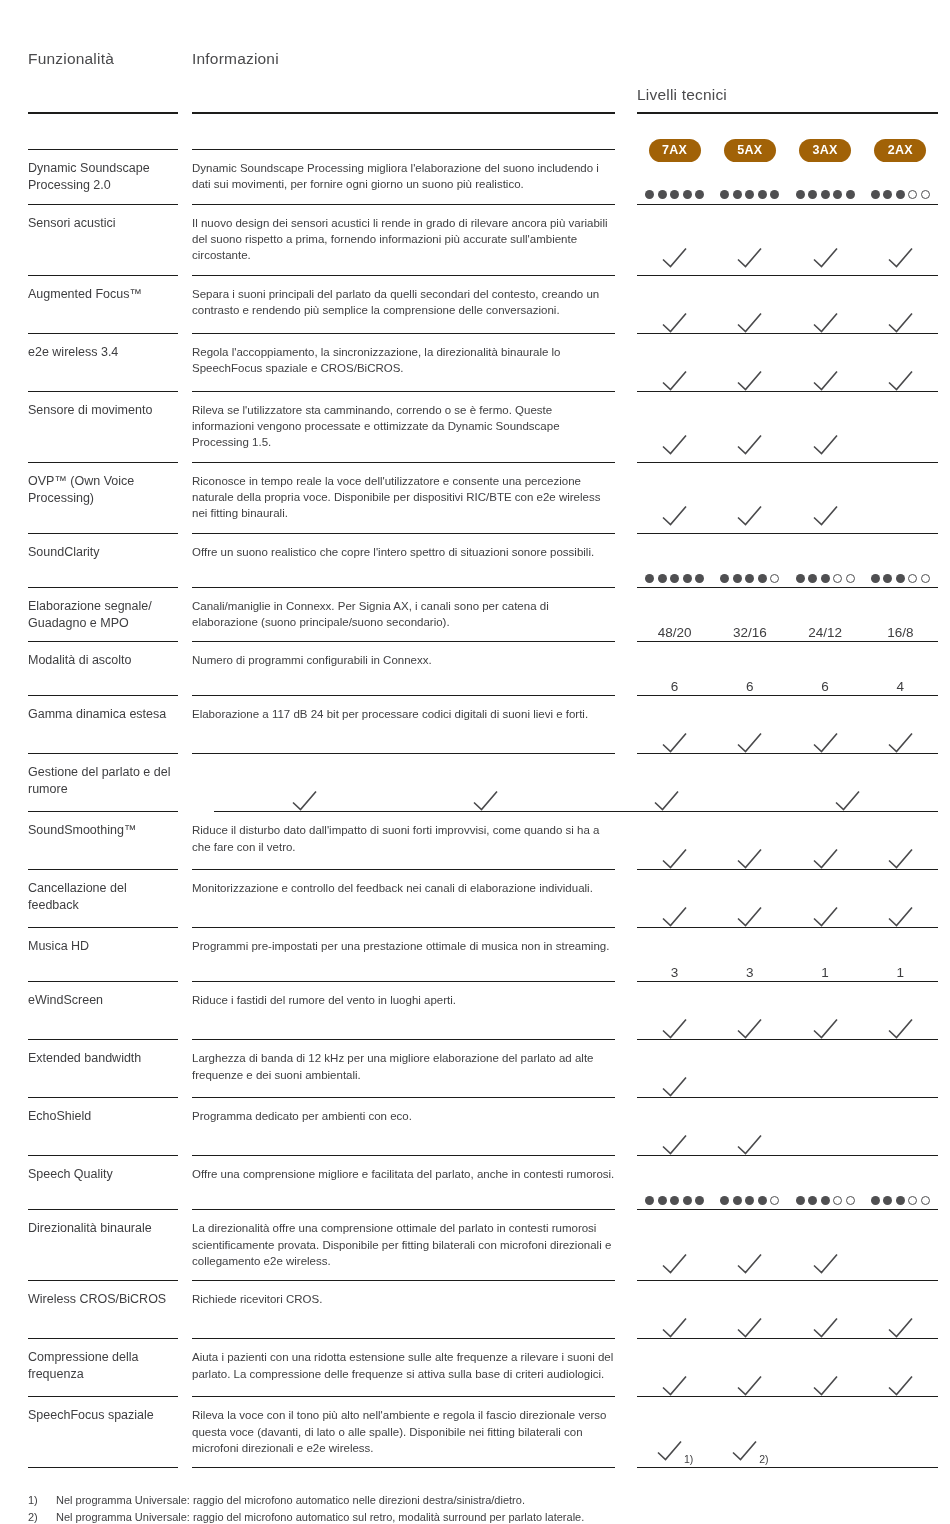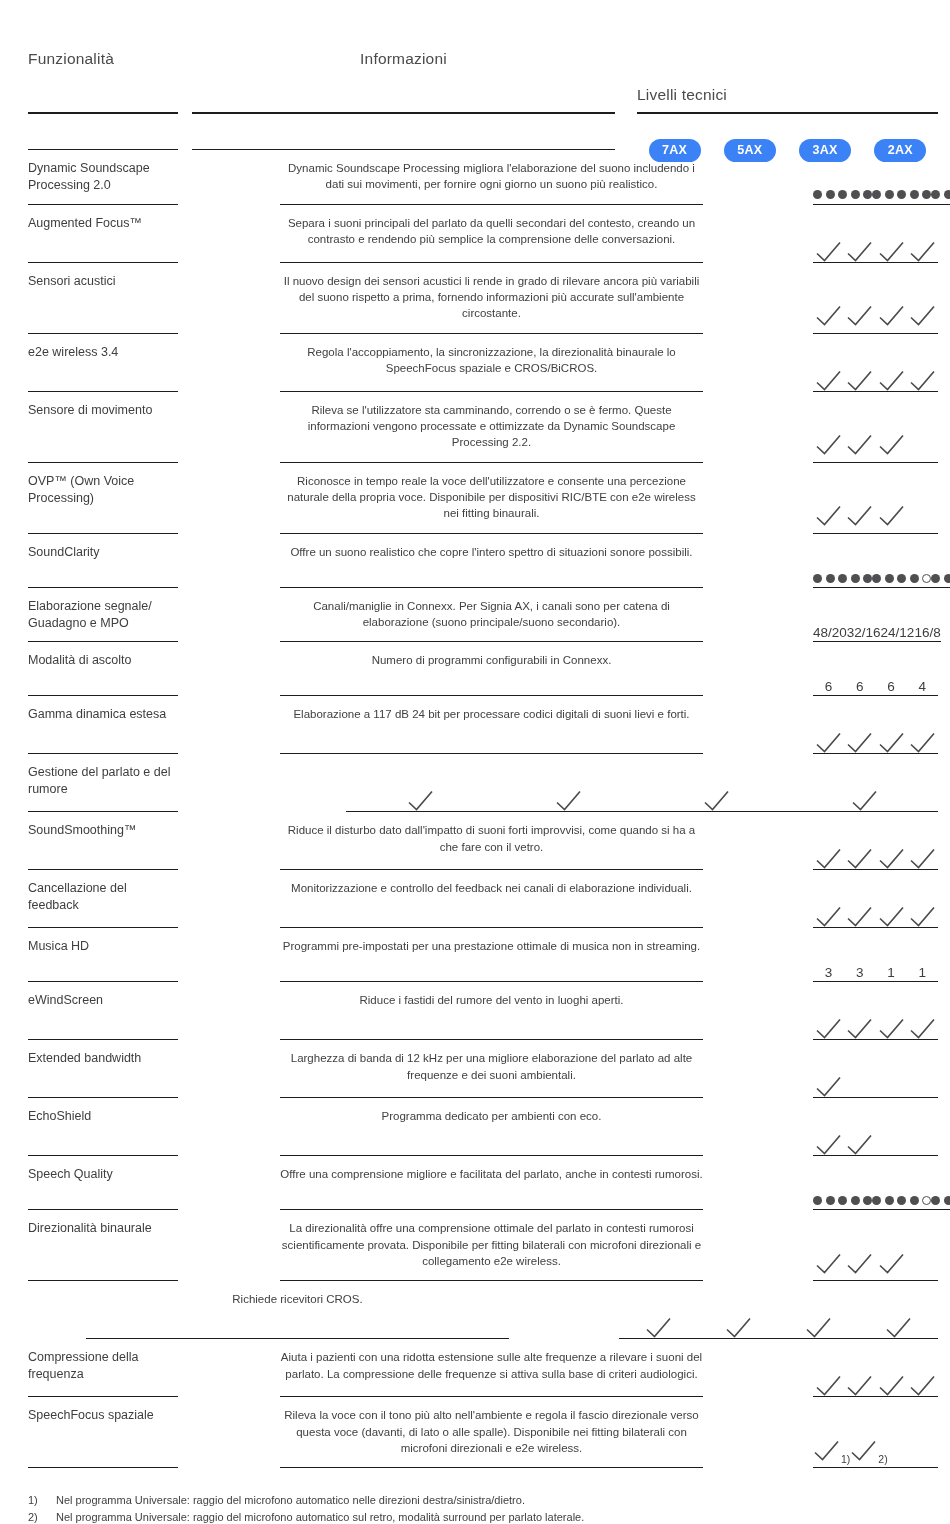--- a/index.html
+++ b/index.html
@@ -20,21 +20,21 @@
     width: 950px;
     padding: 50px 12px 0 28px;
   }
   
   .trow {
     display: flex;
     align-items: stretch;
   }
   .c-label  { width: 150px; flex: 0 0 150px; }
   .gap-1    { width: 14px;  flex: 0 0 14px; }
-  .c-info   { width: 423px; flex: 0 0 423px; text-align: center; }
+  .c-info   { width: 423px; flex: 0 0 423px; }
   .gap-2    { width: 22px;  flex: 0 0 22px; }
   .c-tech   { flex: 1 1 auto; display: flex; margin-top: 36px; }
   .tech-cell {
     flex: 1 1 0;
     display: flex;
     align-items: center;
     justify-content: center;
     position: relative;
   }
   
@@ -55,33 +55,33 @@
   .pills-row .c-info {
     border-bottom: 1.5px solid #1d1d1b;
   }
   .pill {
     display: inline-flex;
     align-items: center;
     justify-content: center;
     min-width: 52px;
     height: 23px;
     border-radius: 12px;
-    background: #3b82f6;
+    background: #a16207;
     color: #ffffff;
     font-size: 12.5px;
     font-weight: bold;
     letter-spacing: 0.3px;
   }
   
   .data-row .c-label,
   .data-row .c-info,
   .data-row .c-tech {
     border-bottom: 1.5px solid #1d1d1b;
   }
-  .data-row { min-height: 54px; gap: 44px; }
+  .data-row { min-height: 54px; }
   .c-label .feature {
     display: block;
     padding-top: 10px;
     padding-bottom: 10px;
     font-size: 12.5px;
     line-height: 1.35;
     color: #3e3e40;
   }
   .c-info .desc {
     display: block;
@@ -215,20 +215,60 @@
               <span class="dot filled"></span>
               <span class="dot filled"></span>
               <span class="dot empty"></span>
               <span class="dot empty"></span>
             </span>
           </div>
         </div>
       </div>
       <div class="trow data-row">
         <div class="c-label">
+          <span class="feature">Sensori acustici</span>
+        </div>
+        <div class="gap-1"></div>
+        <div class="c-info">
+          <span class="desc">Il nuovo design dei sensori acustici li rende in grado di rilevare ancora più variabili del suono rispetto a prima, fornendo informazioni più accurate sull'ambiente circostante.</span>
+        </div>
+        <div class="gap-2"></div>
+        <div class="c-tech">
+          <div class="tech-cell">
+            <span class="check-wrap">
+              <svg width="27" height="21" viewBox="0 0 27 21">
+                <path d="M2 12.5 L9.5 19.5 L25 1.5" fill="none" stroke="#4a4a4c" stroke-width="1.6"></path>
+              </svg>
+            </span>
+          </div>
+          <div class="tech-cell">
+            <span class="check-wrap">
+              <svg width="27" height="21" viewBox="0 0 27 21">
+                <path d="M2 12.5 L9.5 19.5 L25 1.5" fill="none" stroke="#4a4a4c" stroke-width="1.6"></path>
+              </svg>
+            </span>
+          </div>
+          <div class="tech-cell">
+            <span class="check-wrap">
+              <svg width="27" height="21" viewBox="0 0 27 21">
+                <path d="M2 12.5 L9.5 19.5 L25 1.5" fill="none" stroke="#4a4a4c" stroke-width="1.6"></path>
+              </svg>
+            </span>
+          </div>
+          <div class="tech-cell">
+            <span class="check-wrap">
+              <svg width="27" height="21" viewBox="0 0 27 21">
+                <path d="M2 12.5 L9.5 19.5 L25 1.5" fill="none" stroke="#4a4a4c" stroke-width="1.6"></path>
+              </svg>
+            </span>
+          </div>
+        </div>
+      </div>
+      <div class="trow data-row">
+        <div class="c-label">
           <span class="feature">Augmented Focus™</span>
         </div>
         <div class="gap-1"></div>
         <div class="c-info">
           <span class="desc">Separa i suoni principali del parlato da quelli secondari del contesto, creando un contrasto e rendendo più semplice la comprensione delle conversazioni.</span>
         </div>
         <div class="gap-2"></div>
         <div class="c-tech">
           <div class="tech-cell">
             <span class="check-wrap">
@@ -255,60 +295,20 @@
             <span class="check-wrap">
               <svg width="27" height="21" viewBox="0 0 27 21">
                 <path d="M2 12.5 L9.5 19.5 L25 1.5" fill="none" stroke="#4a4a4c" stroke-width="1.6"></path>
               </svg>
             </span>
           </div>
         </div>
       </div>
       <div class="trow data-row">
         <div class="c-label">
-          <span class="feature">Sensori acustici</span>
-        </div>
-        <div class="gap-1"></div>
-        <div class="c-info">
-          <span class="desc">Il nuovo design dei sensori acustici li rende in grado di rilevare ancora più variabili del suono rispetto a prima, fornendo informazioni più accurate sull'ambiente circostante.</span>
-        </div>
-        <div class="gap-2"></div>
-        <div class="c-tech">
-          <div class="tech-cell">
-            <span class="check-wrap">
-              <svg width="27" height="21" viewBox="0 0 27 21">
-                <path d="M2 12.5 L9.5 19.5 L25 1.5" fill="none" stroke="#4a4a4c" stroke-width="1.6"></path>
-              </svg>
-            </span>
-          </div>
-          <div class="tech-cell">
-            <span class="check-wrap">
-              <svg width="27" height="21" viewBox="0 0 27 21">
-                <path d="M2 12.5 L9.5 19.5 L25 1.5" fill="none" stroke="#4a4a4c" stroke-width="1.6"></path>
-              </svg>
-            </span>
-          </div>
-          <div class="tech-cell">
-            <span class="check-wrap">
-              <svg width="27" height="21" viewBox="0 0 27 21">
-                <path d="M2 12.5 L9.5 19.5 L25 1.5" fill="none" stroke="#4a4a4c" stroke-width="1.6"></path>
-              </svg>
-            </span>
-          </div>
-          <div class="tech-cell">
-            <span class="check-wrap">
-              <svg width="27" height="21" viewBox="0 0 27 21">
-                <path d="M2 12.5 L9.5 19.5 L25 1.5" fill="none" stroke="#4a4a4c" stroke-width="1.6"></path>
-              </svg>
-            </span>
-          </div>
-        </div>
-      </div>
-      <div class="trow data-row">
-        <div class="c-label">
           <span class="feature">e2e wireless 3.4</span>
         </div>
         <div class="gap-1"></div>
         <div class="c-info">
           <span class="desc">Regola l'accoppiamento, la sincronizzazione, la direzionalità binaurale lo SpeechFocus spaziale e CROS/BiCROS.</span>
         </div>
         <div class="gap-2"></div>
         <div class="c-tech">
           <div class="tech-cell">
             <span class="check-wrap">
@@ -339,21 +339,21 @@
             </span>
           </div>
         </div>
       </div>
       <div class="trow data-row">
         <div class="c-label">
           <span class="feature">Sensore di movimento</span>
         </div>
         <div class="gap-1"></div>
         <div class="c-info">
-          <span class="desc">Rileva se l'utilizzatore sta camminando, correndo o se è fermo. Queste informazioni vengono processate e ottimizzate da Dynamic Soundscape Processing 2.2.</span>
+          <span class="desc">Rileva se l'utilizzatore sta camminando, correndo o se è fermo. Queste informazioni vengono processate e ottimizzate da Dynamic Soundscape Processing 1.5.</span>
         </div>
         <div class="gap-2"></div>
         <div class="c-tech">
           <div class="tech-cell">
             <span class="check-wrap">
               <svg width="27" height="21" viewBox="0 0 27 21">
                 <path d="M2 12.5 L9.5 19.5 L25 1.5" fill="none" stroke="#4a4a4c" stroke-width="1.6"></path>
               </svg>
             </span>
           </div>
@@ -851,20 +851,23 @@
             <span class="check-wrap">
               <svg width="27" height="21" viewBox="0 0 27 21">
                 <path d="M2 12.5 L9.5 19.5 L25 1.5" fill="none" stroke="#4a4a4c" stroke-width="1.6"></path>
               </svg>
             </span>
           </div>
           <div class="tech-cell"></div>
         </div>
       </div>
       <div class="trow data-row">
+        <div class="c-label">
+          <span class="feature">Wireless CROS/BiCROS</span>
+        </div>
         <div class="gap-1"></div>
         <div class="c-info">
           <span class="desc">Richiede ricevitori CROS.</span>
         </div>
         <div class="gap-2"></div>
         <div class="c-tech">
           <div class="tech-cell">
             <span class="check-wrap">
               <svg width="27" height="21" viewBox="0 0 27 21">
                 <path d="M2 12.5 L9.5 19.5 L25 1.5" fill="none" stroke="#4a4a4c" stroke-width="1.6"></path>

